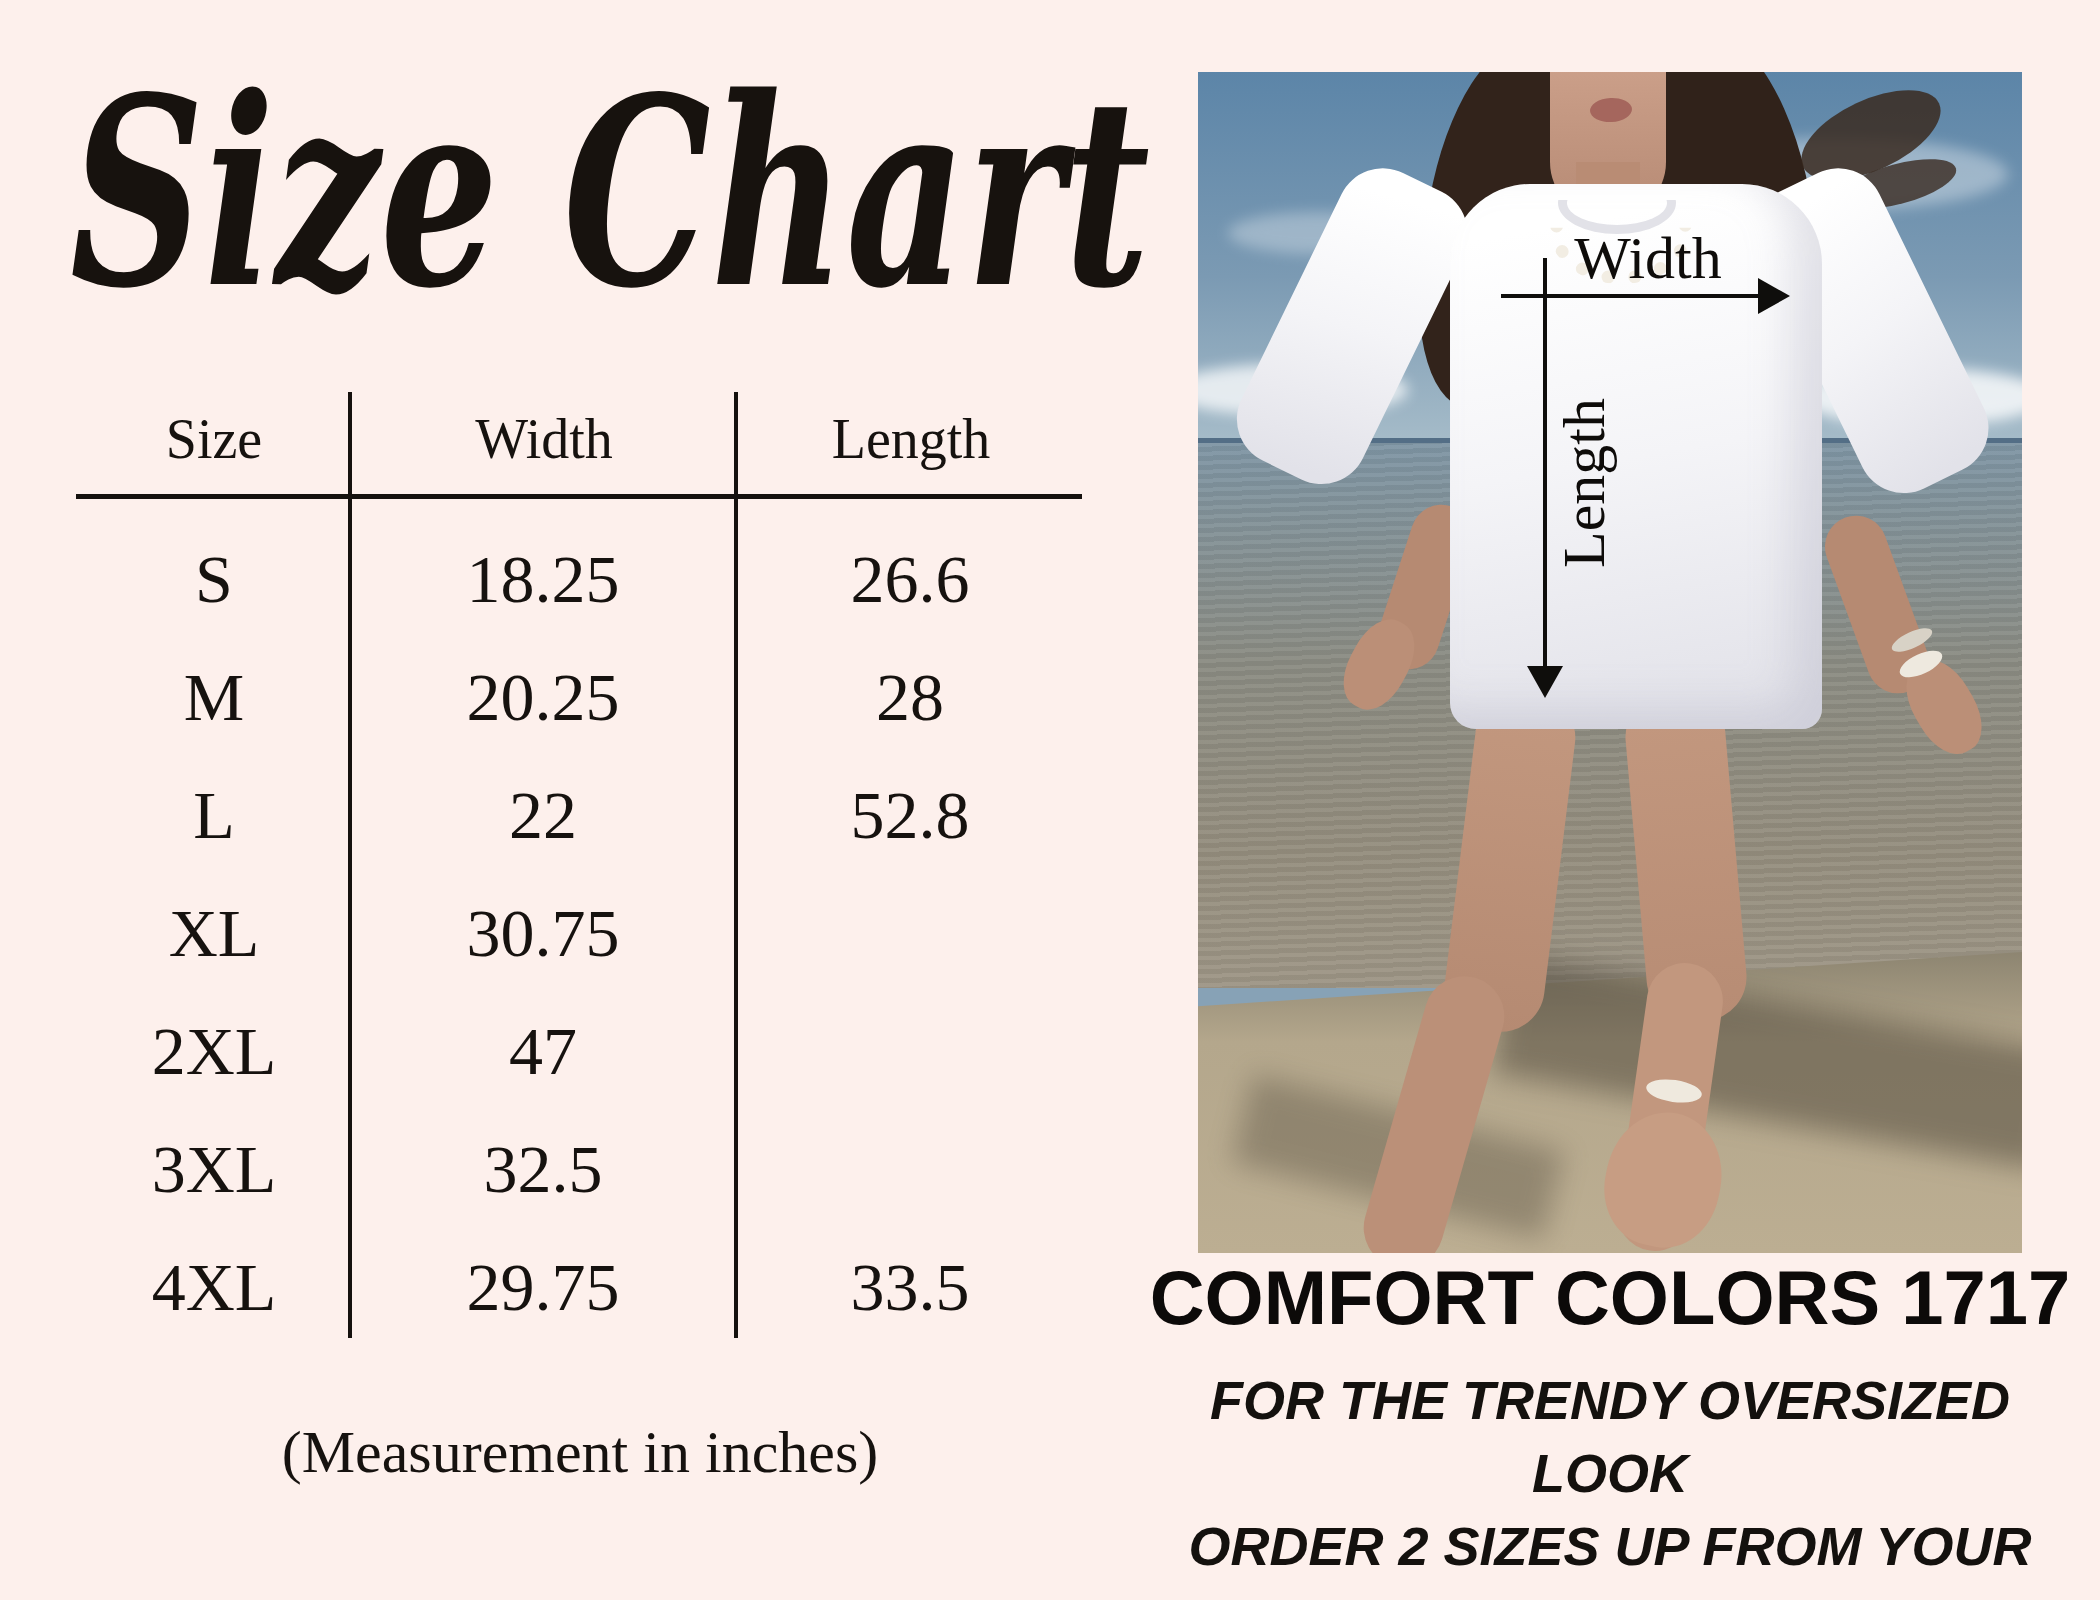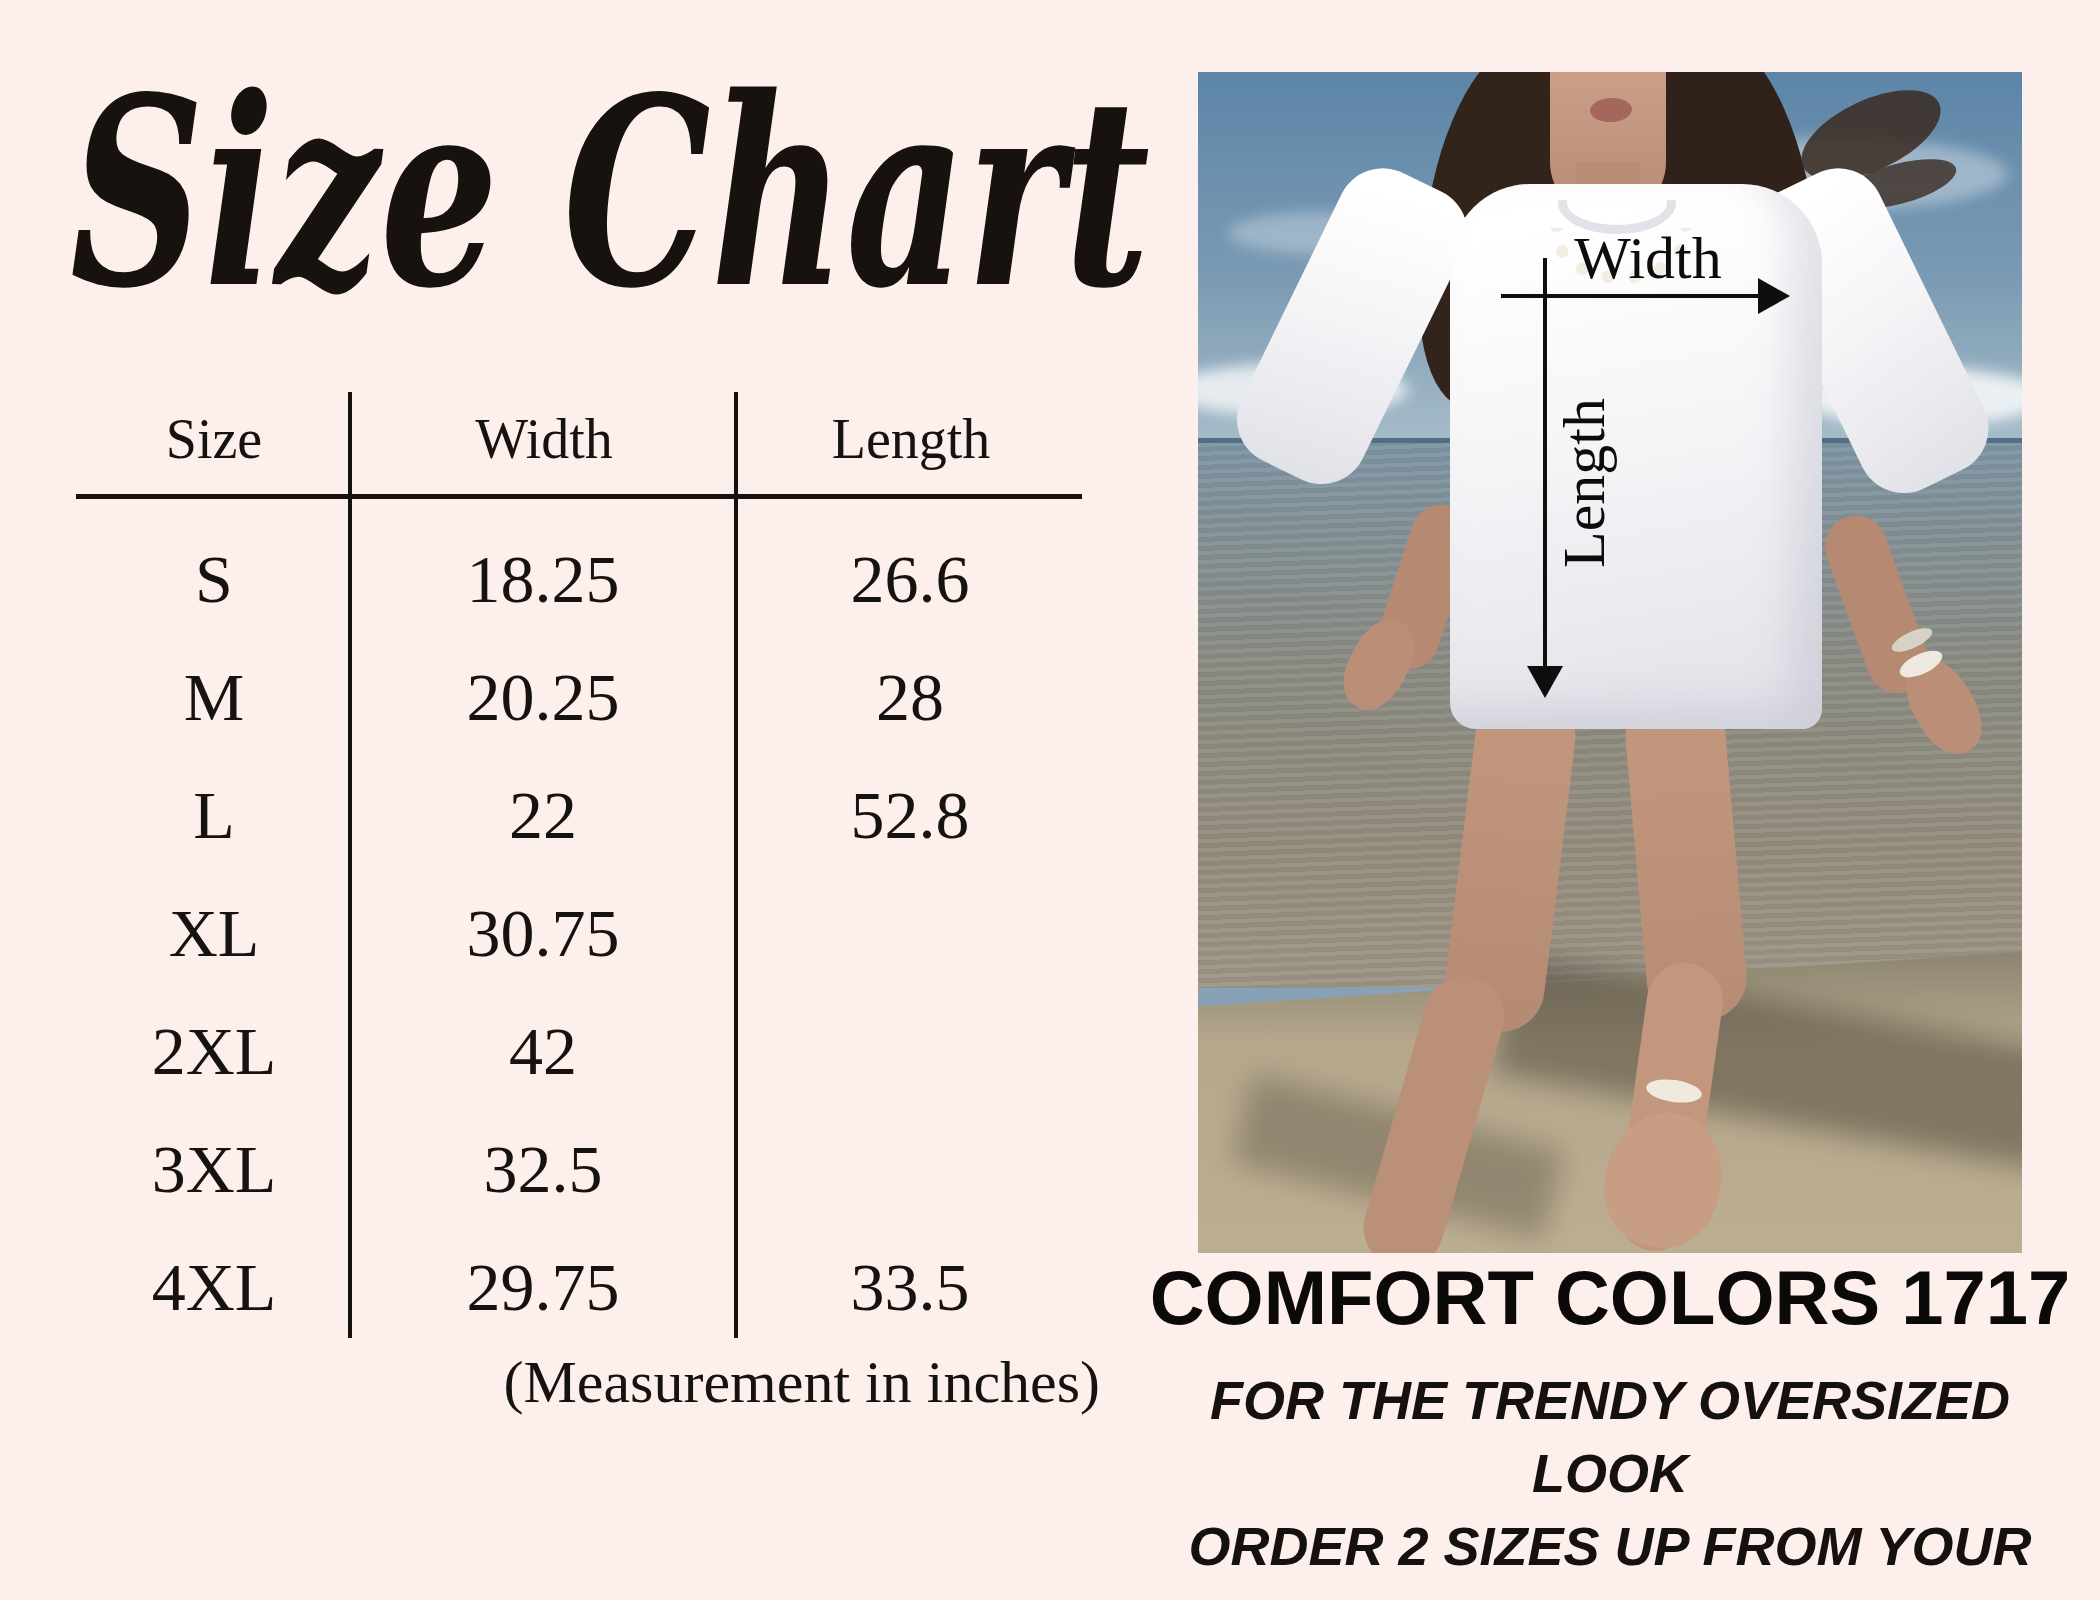--- a/index.html
+++ b/index.html
@@ -18,21 +18,21 @@
   .col-head{position:absolute; top:386px; height:106px; display:flex; align-items:center; justify-content:center; font-size:56px;}
   .head-size{left:78px; width:272px;}
   .head-width{left:352px; width:384px;}
   .head-length{left:738px; width:346px;}
   .rule{position:absolute; left:76px; top:494px; width:1006px; height:5px; background:#15110e;}
   .vline{position:absolute; width:4px; top:392px; height:946px; background:#15110e;}
   .vline1{left:348px;} .vline2{left:734px;}
   .rows{position:absolute; left:78px; top:520px; width:1006px;}
   .trow{display:grid; grid-template-columns:272px 386px 348px; height:118px;}
   .tcell{display:flex; align-items:center; justify-content:center; font-size:68px;}
-  .note{position:absolute; left:60px; top:1348px; width:1040px; text-align:right; font-size:60px;}
+  .note{position:absolute; left:60px; top:1418px; width:1040px; text-align:center; font-size:60px;}
   
   .photo{position:absolute; left:1198px; top:72px; width:824px; height:1181px; overflow:hidden; background:#87a2b6;}
   .ph-sky{position:absolute; left:0; top:0; right:0; height:372px;
     background:linear-gradient(180deg,#5c85a8 0%, #7b9ab3 55%, #a6bcc9 100%);}
   .cloud{position:absolute; background:#ffffff; border-radius:50%; filter:blur(7px);}
   .c1{left:-30px; top:292px; width:240px; height:52px; opacity:.75;}
   .c2{left:600px; top:296px; width:250px; height:58px; opacity:.8;}
   .c3{left:470px; top:66px; width:340px; height:72px; opacity:.35;}
   .c4{left:30px; top:140px; width:180px; height:42px; opacity:.3;}
   .ph-horizon{position:absolute; left:0; right:0; top:366px; height:5px; background:#44607a; opacity:.85;}
@@ -123,21 +123,21 @@
           <div class="tcell">L</div>
           <div class="tcell">22</div>
           <div class="tcell">52.8</div>
         </div>
         <div class="trow">
           <div class="tcell">XL</div>
           <div class="tcell">30.75</div>
         </div>
         <div class="trow">
           <div class="tcell">2XL</div>
-          <div class="tcell">42</div>
+          <div class="tcell">47</div>
         </div>
         <div class="trow">
           <div class="tcell">3XL</div>
           <div class="tcell">32.5</div>
         </div>
         <div class="trow">
           <div class="tcell">4XL</div>
           <div class="tcell">29.75</div>
           <div class="tcell">33.5</div>
         </div>

